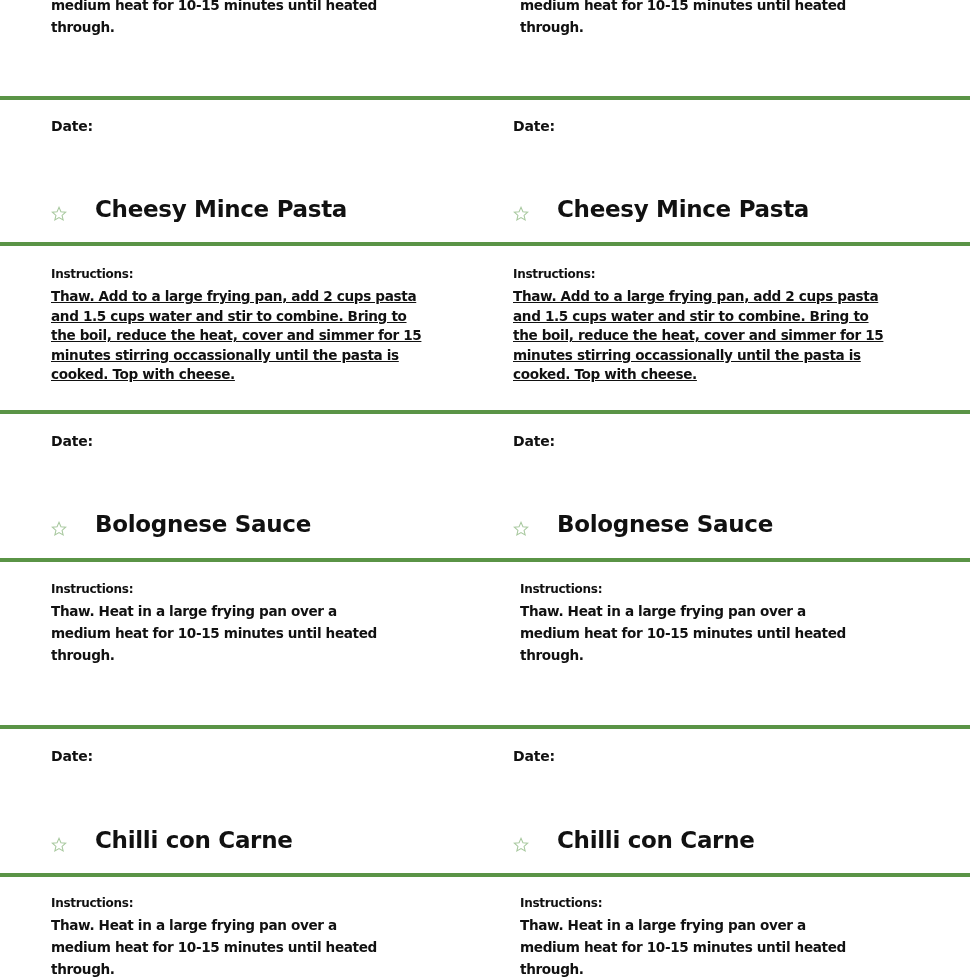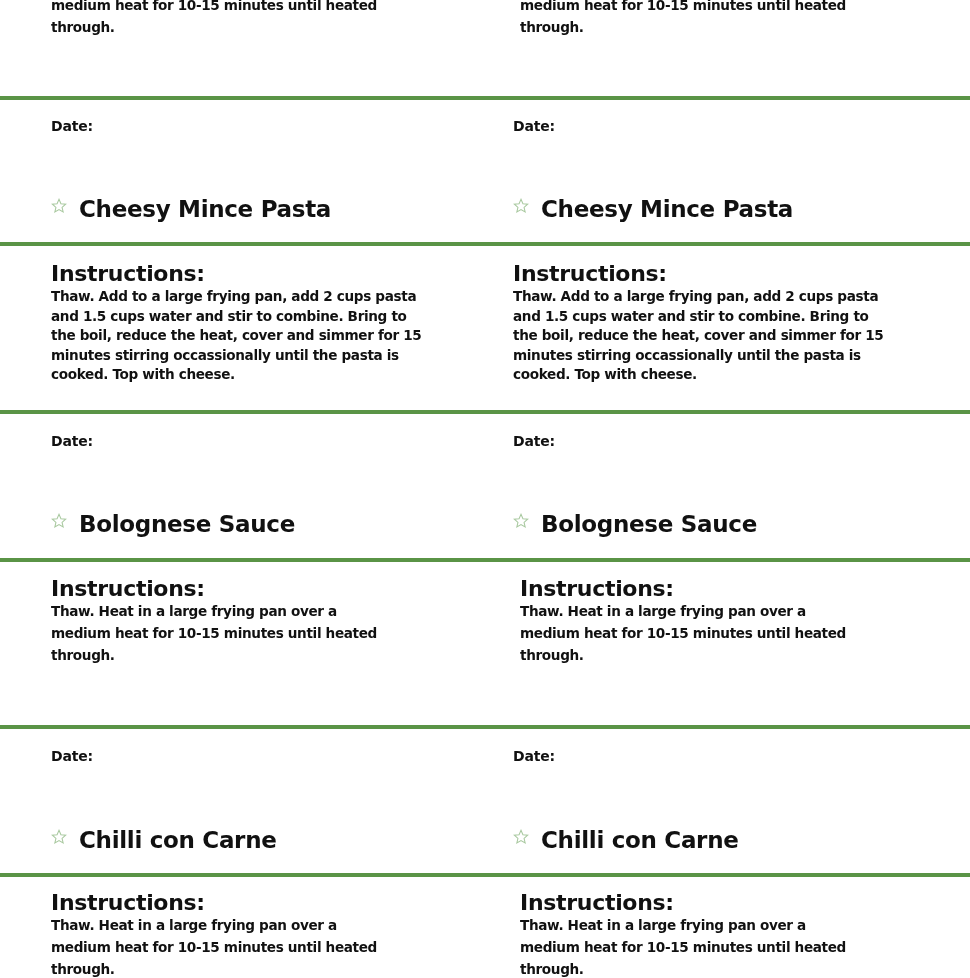--- a/index.html
+++ b/index.html
@@ -1,25 +1,25 @@
 <!DOCTYPE html>
 <html><head>
 <meta charset="utf-8">
 <style>
   html, body { margin: 0; padding: 0; background: #ffffff; }
   body { width: 970px; height: 978px; overflow: hidden; position: relative; font-family: "DejaVu Sans", sans-serif; color: #111111; }
   .rule { position: absolute; left: 0; width: 970px; height: 4px; background: #5a9446; }
   .block { position: absolute; }
   .date { font-weight: bold; font-size: 14px; letter-spacing: -0.2px; }
-  .title-row { display: flex; align-items: center; }
+  .title-row { display: flex; align-items: flex-end; gap: 16px; }
   .star { width: 16px; height: 16px; margin-right: 12px; margin-top: -6px; }
   .title { font-weight: bold; font-size: 23px; letter-spacing: -0.3px; }
-  .instr-label { font-weight: bold; font-size: 22px; letter-spacing: -0.3px; line-height: 22px; }
+  .instr-label { font-weight: bold; font-size: 12px; letter-spacing: -0.3px; line-height: 22px; }
   .instr-text { font-weight: bold; font-size: 13.6px; letter-spacing: -0.35px; white-space: pre-line; }
-  .lh-20 { line-height: 19.6px; }
+  .lh-20 { line-height: 19.6px; text-decoration: underline; }
   .lh-22 { line-height: 22px; }
 </style>
 </head>
 <body>
 
 <div class="block instr-text lh-22" style="left:51px; top:-6px;">medium heat for 10-15 minutes until heated
 through.</div>
 <div class="block instr-text lh-22" style="left:520px; top:-6px;">medium heat for 10-15 minutes until heated
 through.</div>
 

